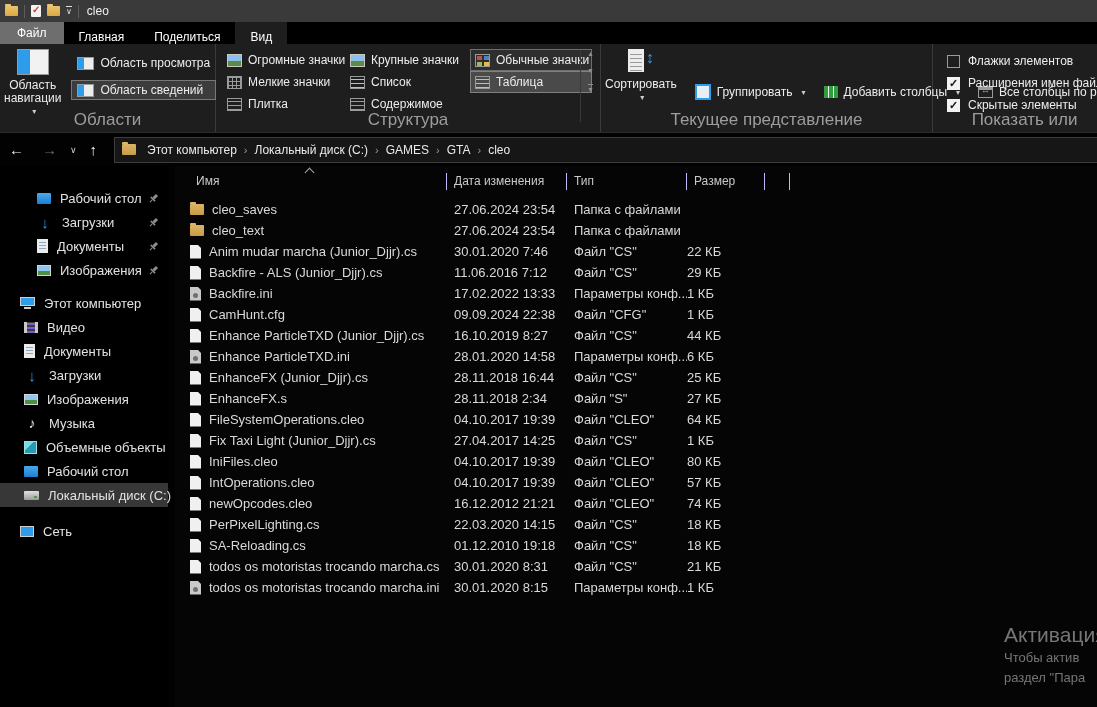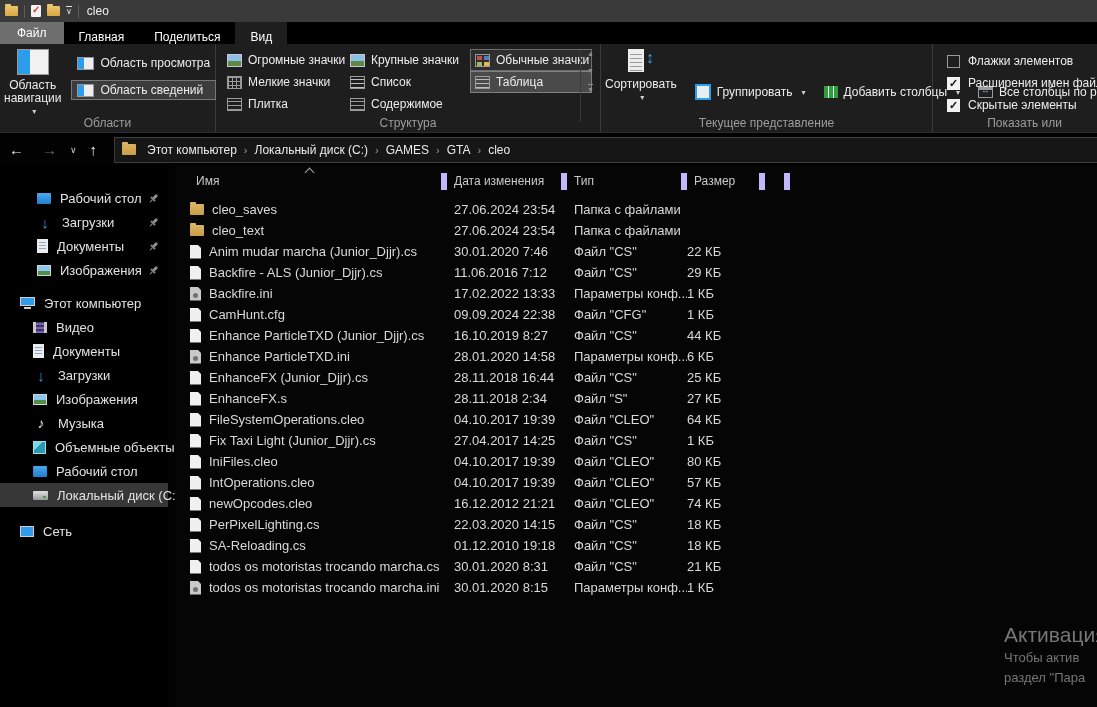--- a/index.html
+++ b/index.html
@@ -22,21 +22,21 @@
   .wtitle{margin-left:8px;color:#f0f0f0;font-size:12px;}
   
   .tabstrip{position:absolute;left:0;top:22px;right:0;height:22px;background:#000;display:flex;}
   .tab{display:flex;align-items:center;padding:15px 15px;color:#fff;font-size:12px;cursor:default;}
   .tab.file-tab{background:#6e6e6e;padding:0 17px;}
   .tab.selected{background:#1e1e1e;}
   
   .ribbon{position:absolute;left:0;top:44px;right:0;height:89px;background:#1e1e1e;
     border-bottom:1px solid #2c2c2c;display:flex;box-sizing:border-box;}
   .rgroup{position:relative;height:100%;border-right:1px solid #3a3a3a;box-sizing:border-box;flex:0 0 auto;}
-  .glabel{position:absolute;bottom:2px;left:0;right:0;text-align:center;color:#9d9d9d;font-size:12px;white-space:nowrap;}
+  .glabel{position:absolute;bottom:2px;left:0;right:0;text-align:center;color:#9d9d9d;font-size:17px;white-space:nowrap;}
   .bigbtn{display:flex;flex-direction:column;align-items:center;text-align:center;
     color:#ececec;font-size:12px;line-height:13px;padding:5px 4px 0 4px;cursor:default;}
   .paneicon{width:30px;height:24px;background:linear-gradient(90deg,#2f9ceb 40%,#f2f2f2 40%);border:1px solid #9a9a9a;margin-bottom:4px;}
   .caret{font-size:8px;color:#cfcfcf;margin-left:3px;}
   .rbtn{display:flex;align-items:center;gap:6px;color:#ececec;font-size:12px;
     padding:2px 5px;border:1px solid transparent;white-space:nowrap;cursor:default;}
   .rbtn.active{background:#3c3c3c;border-color:#787878;}
   .minipane{flex:0 0 auto;width:15px;height:11px;background:linear-gradient(90deg,#2f9ceb 38%,#ededed 38%);border:1px solid #9a9a9a;}
   .g-panes{width:216px;display:flex;}
   .panes-col{display:flex;flex-direction:column;gap:7px;margin:9px 0 0 6px;}
@@ -97,21 +97,21 @@
   .crumbwrap{display:flex;align-items:center;}
   .crumb{padding:0 7px;color:#eaeaea;font-size:12px;white-space:nowrap;cursor:default;}
   .csep{color:#9a9a9a;font-size:11px;}
   .crumbwrap:last-child .csep{display:none;}
   
   .sidebar{position:absolute;left:0;top:166px;bottom:0;width:168px;background:#000;padding-top:20px;box-sizing:border-box;}
   .si{position:relative;height:24px;display:flex;align-items:center;gap:9px;color:#e2e2e2;font-size:13px;white-space:nowrap;cursor:default;}
   .si.qa-root{padding-left:26px;}
   .si.qa-child{padding-left:37px;}
   .si.pc-root{padding-left:20px;margin-top:9px;}
-  .si.pc-child{padding-left:33px;}
+  .si.pc-child{padding-left:24px;}
   .si.net-root{padding-left:20px;margin-top:12px;}
   .si.selected{background:#373737;}
   .sic{flex:0 0 auto;width:16px;height:16px;display:flex;align-items:center;justify-content:center;}
   .pin{position:absolute;right:9px;top:6px;display:none;}
   .si.pinned .pin{display:block;}
   [data-name="quick-access-star-icon"]::before{content:"★";color:#3f9ced;font-size:13px;}
   [data-name="desktop-icon"]{width:14px;height:11px;background:linear-gradient(#4aa8ec,#1f7fd0);border-radius:1px;align-self:center;}
   [data-name="downloads-icon"]::before{content:"↓";color:#2f9ceb;font-size:15px;font-weight:bold;}
   [data-name="documents-icon"]{width:11px;height:14px;background:#ececec;
     background-image:repeating-linear-gradient(0deg,transparent 0 2px,#8aa8c8 2px 3px);background-size:7px 9px;background-position:2px 3px;background-repeat:no-repeat;}
@@ -123,21 +123,21 @@
   [data-name="videos-icon"]{width:14px;height:11px;background:#3c3c3c;border-left:3px solid #c9c9c9;border-right:3px solid #c9c9c9;box-sizing:border-box;
     background-image:repeating-linear-gradient(0deg,#7a5ccf 0 2px,#3c3c3c 2px 4px);}
   [data-name="music-icon"]::before{content:"♪";color:#ececec;font-size:14px;}
   [data-name="3d-objects-icon"]{width:11px;height:11px;background:linear-gradient(135deg,#74dbe8 40%,#2a9ab0 40%);border:1px solid #9adfe8;}
   [data-name="local-disk-icon"]{width:15px;height:9px;background:linear-gradient(#e0e0e0,#9a9a9a);border-radius:1px;position:relative;}
   [data-name="local-disk-icon"]::after{content:"";position:absolute;right:2px;bottom:2px;width:3px;height:2px;background:#4f9c3f;}
   [data-name="network-icon"]{width:14px;height:11px;background:#2f9ceb;border:1px solid #cfcfcf;box-sizing:border-box;}
   
   .pane{position:absolute;left:175px;top:166px;right:0;bottom:0;background:#050505;}
   .hdr{display:flex;height:30px;align-items:center;color:#c9c9c9;font-size:12px;position:relative;}
-  .hcell{height:17px;display:flex;align-items:center;border-right:6px solid #c4b5fd;box-sizing:border-box;cursor:default;}
+  .hcell{height:17px;display:flex;align-items:center;border-right:1px solid #c4b5fd;box-sizing:border-box;cursor:default;}
   .h-name{width:272px;padding-left:21px;position:relative;}
   .h-date{width:120px;padding-left:7px;}
   .h-type{width:120px;padding-left:7px;}
   .h-size{width:78px;padding-left:7px;}
   .h-extra{width:25px;}
   .sortchev{position:absolute;left:131px;top:-4px;width:6px;height:6px;
     border-left:1px solid #aaa;border-top:1px solid #aaa;transform:rotate(45deg);}
   .rows{margin-top:3px;}
   .frow{display:flex;height:21px;align-items:center;color:#d9d9d9;font-size:13px;cursor:default;}
   .c-name{width:272px;display:flex;align-items:center;gap:8px;padding-left:15px;box-sizing:border-box;overflow:hidden;white-space:nowrap;}

